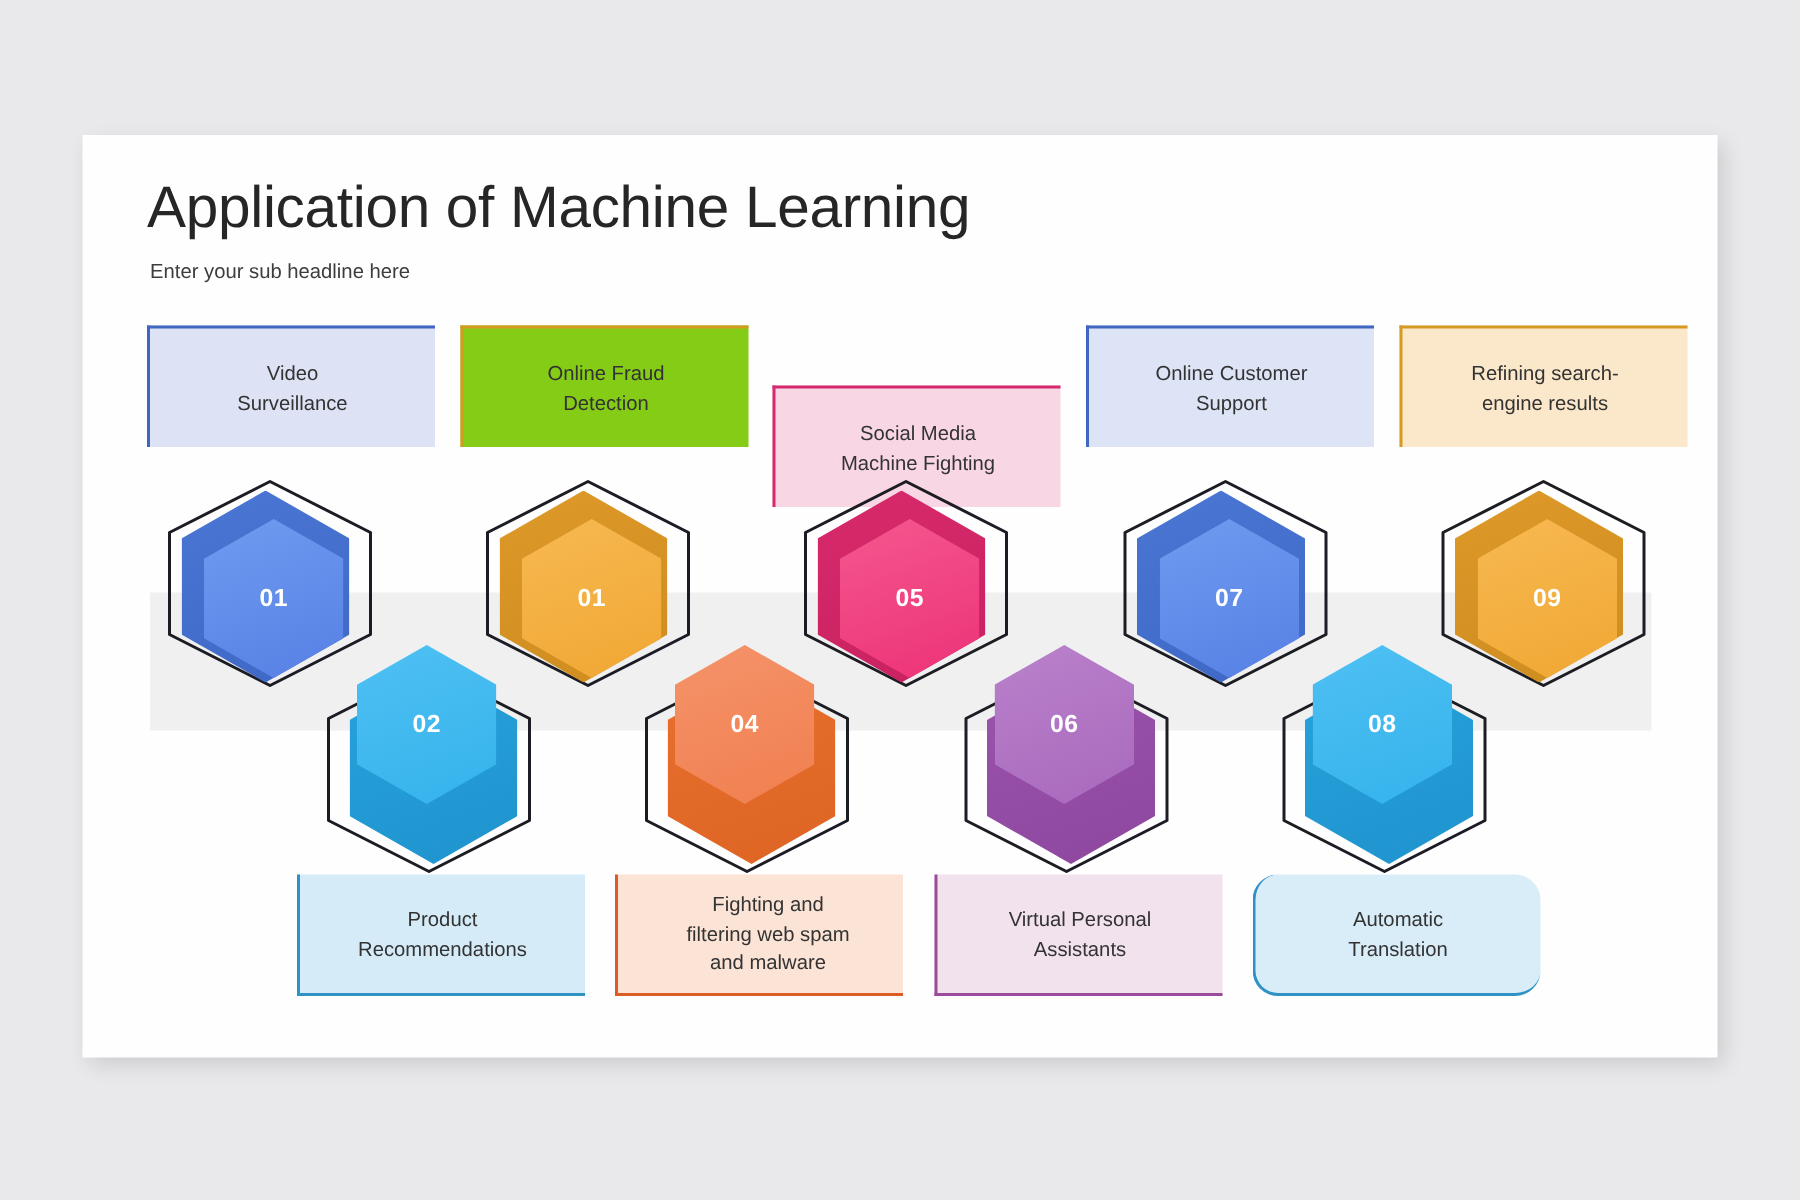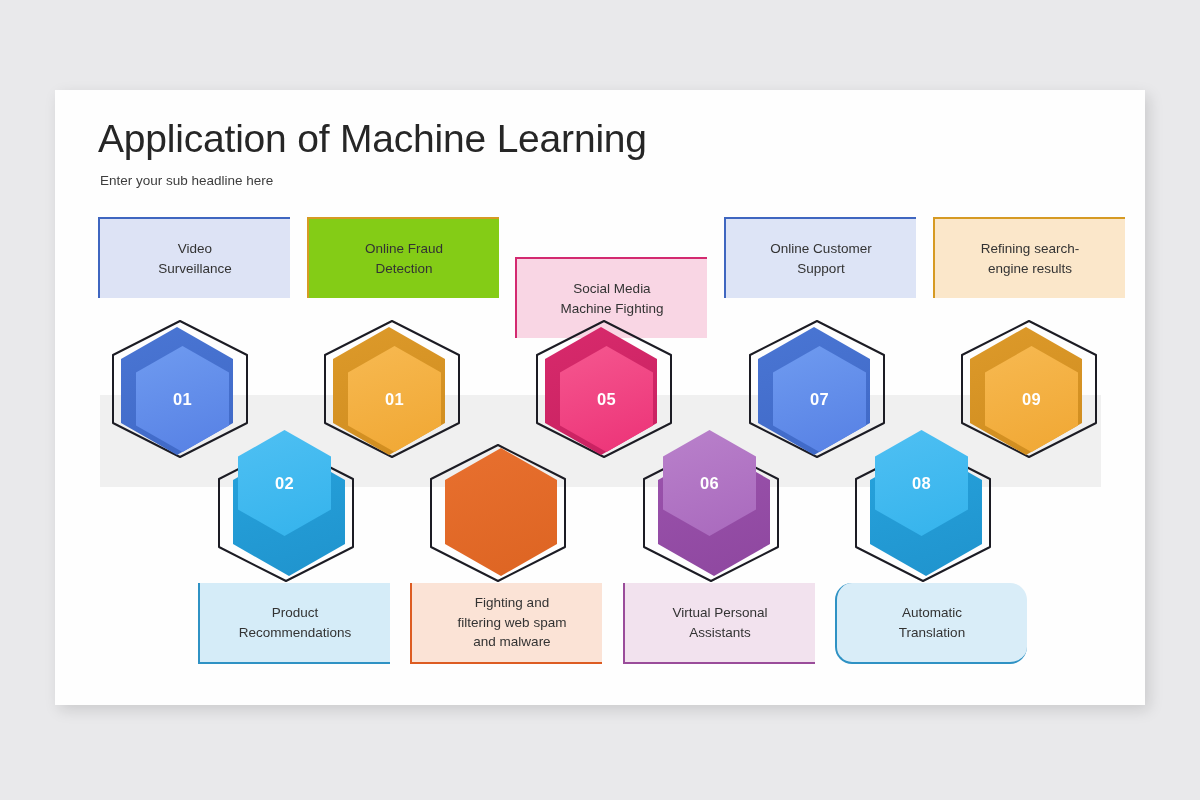--- a/index.html
+++ b/index.html
@@ -208,20 +208,23 @@
           <div class="hex hex-mid" style="background: linear-gradient(160deg, rgb(221, 154, 42), rgb(207, 140, 31));"></div>
           <div class="hex hex-front" style="background: linear-gradient(160deg, rgb(247, 185, 81), rgb(240, 167, 51));">
             <span class="hex-num">01</span>
           </div>
         </div>
         <div class="hex-stack row-bottom" style="left: 368px; top: 322px;">
           <svg class="hex-outline" viewBox="0 0 150 175">
             <path d="M75 33 L142 67 L142 135 L75 169 L8 135 L8 67 Z" stroke="#1c1c24"></path>
           </svg>
           <div class="hex hex-mid" style="background: linear-gradient(160deg, rgb(232, 112, 47), rgb(221, 100, 34));"></div>
+          <div class="hex hex-front" style="background: linear-gradient(160deg, rgb(245, 147, 106), rgb(240, 127, 79));">
+            <span class="hex-num">04</span>
+          </div>
         </div>
         <div class="hex-stack row-top" style="left: 474px; top: 225px;">
           <svg class="hex-outline" viewBox="0 0 150 175">
             <path d="M75 6 L142 40 L142 108 L75 142 L8 108 L8 40 Z" stroke="#1c1c24"></path>
           </svg>
           <div class="hex hex-mid" style="background: linear-gradient(160deg, rgb(216, 42, 108), rgb(199, 33, 96));"></div>
           <div class="hex hex-front" style="background: linear-gradient(160deg, rgb(245, 87, 143), rgb(236, 50, 119));">
             <span class="hex-num">05</span>
           </div>
         </div>

